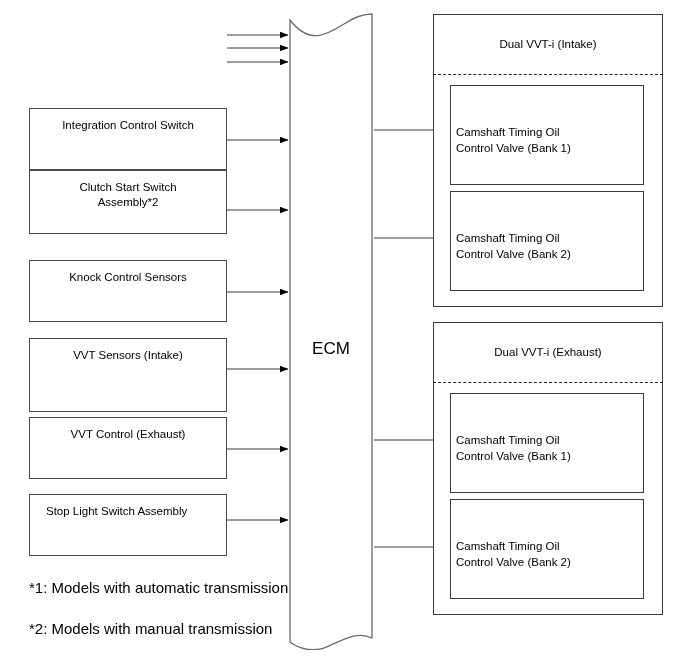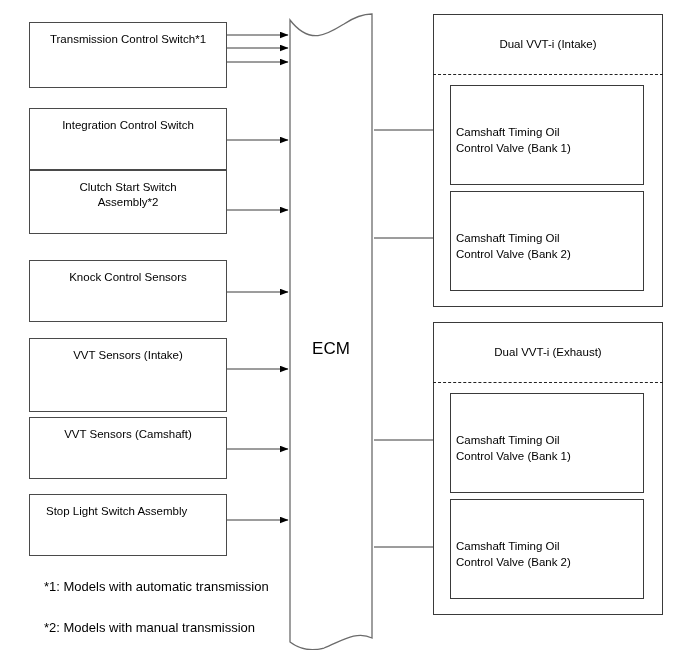--- a/index.html
+++ b/index.html
@@ -95,22 +95,22 @@
     top: 12px;
     left: 5px;
     right: 6px;
     text-align: left;
     line-height: 16px;
     margin-top: 26px;
   }
   
   .footnote {
     position: absolute;
-    left: 44px;
-    font-size: 13px;
+    left: 29px;
+    font-size: 15px;
     color: #000000;
     white-space: nowrap;
   }
   
   #wires {
     position: absolute;
     left: 0;
     top: 0;
     width: 688px;
     height: 658px;
@@ -150,43 +150,40 @@
     <line x1="374" y1="440" x2="450" y2="440" stroke="#3a3a3a" stroke-width="1" marker-end="url(#arrowhead)"></line>
     <line x1="374" y1="547" x2="450" y2="547" stroke="#3a3a3a" stroke-width="1" marker-end="url(#arrowhead)"></line>
   </svg>
 
   <svg id="ecm-band" viewBox="0 0 86 642" preserveAspectRatio="none" xmlns="http://www.w3.org/2000/svg">
     <path d="M 2 12 C 22 38, 40 26, 56 16 C 68 8, 78 6, 84 6
              L 84 630 C 68 622, 52 634, 36 640 C 22 644, 10 640, 2 634 Z" fill="#ffffff" stroke="#6b6b6b" stroke-width="1.3"></path>
   </svg>
   <div id="ecm-label">ECM</div>
 
-  <div class="box input-box" style="top:22px;height:66px;">
-    <div class="box-label">Transmission Control Switch*1</div>
-  </div>
 
   <div class="box input-box" style="top:108px;height:62px;">
     <div class="box-label">Integration Control Switch</div>
   </div>
 
   <div class="box input-box" style="top:170px;height:64px;">
     <div class="box-label">Clutch Start Switch
 Assembly*2</div>
   </div>
 
   <div class="box input-box" style="top:260px;height:62px;">
     <div class="box-label">Knock Control Sensors</div>
   </div>
 
   <div class="box input-box" style="top:338px;height:74px;">
     <div class="box-label">VVT Sensors (Intake)</div>
   </div>
 
   <div class="box input-box" style="top:417px;height:62px;">
-    <div class="box-label">VVT Sensors (Camshaft)</div>
+    <div class="box-label">VVT Control (Exhaust)</div>
   </div>
 
   <div class="box input-box" style="top:494px;height:62px;">
     <div class="box-label label-left" style="left:16px;right:6px;">Stop Light Switch Assembly</div>
   </div>
 
   <div class="box group-box" style="top:14px;height:293px;">
     <div class="group-title">Dual VVT-i (Intake)</div>
   </div>
   <div class="group-divider" style="top:74px;"></div>

